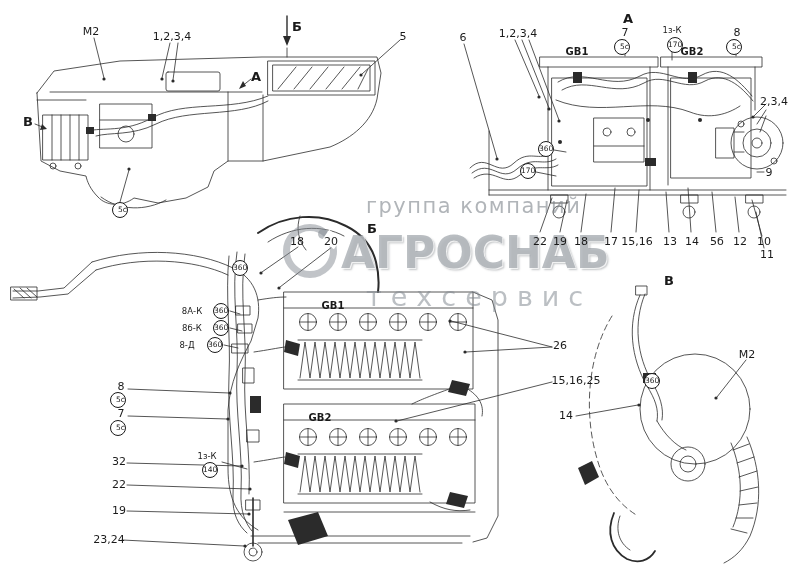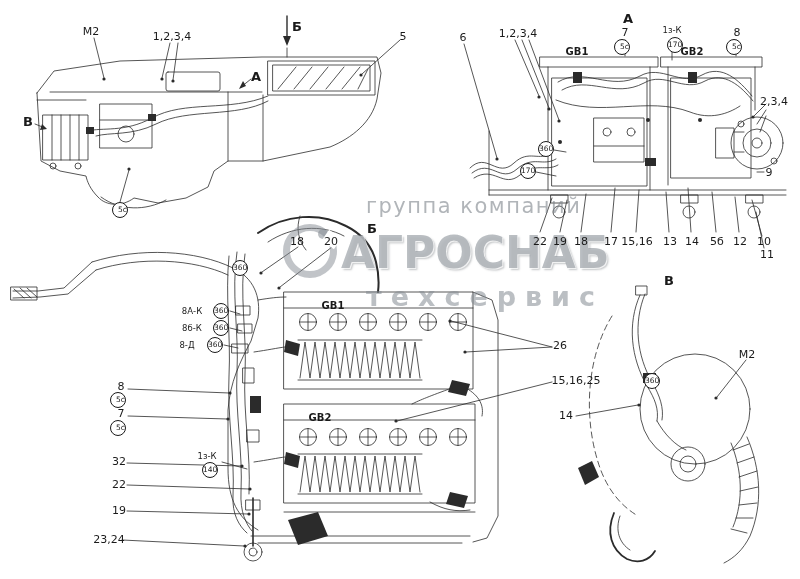--- a/index.html
+++ b/index.html
@@ -8,21 +8,21 @@
   .stage{position:relative;width:800px;height:579px;background:#fff;overflow:hidden}
   .stage svg{position:absolute;left:0;top:0}
   .lbl{position:absolute;transform:translate(-50%,-50%);font-size:11px;color:#1a1a1a;white-space:nowrap;line-height:1;background:rgba(255,255,255,.0)}
   .title{font-weight:bold;font-size:13px}
   .gb{font-size:10px;font-weight:600}
   .sm{font-size:8.5px}
   .circ{position:absolute;transform:translate(-50%,-50%);width:16px;height:16px;border:1px solid #1a1a1a;border-radius:50%;font-size:7.5px;line-height:14px;text-align:right;color:#1a1a1a;background:#fff;white-space:nowrap}
   .watermark{position:absolute;left:0;top:0;width:800px;height:579px;pointer-events:none}
   .wm-l1{position:absolute;left:366px;top:194px;font-size:21px;font-weight:normal;letter-spacing:1.5px;color:rgba(125,131,138,.6)}
   .wm-l2{position:absolute;left:341px;top:227px;font-size:44px;font-weight:bold;color:rgba(132,138,145,.55);text-shadow:1px 1px 0 rgba(255,255,255,.75),2px 2px 2px rgba(90,95,100,.35)}
-  .wm-l3{position:absolute;left:366px;top:281px;font-size:27px;font-weight:bold;letter-spacing:9px;color:rgba(132,138,145,.55)}
+  .wm-l3{position:absolute;left:366px;top:281px;font-size:27px;font-weight:normal;letter-spacing:9px;color:rgba(132,138,145,.55)}
   .wm-logo{position:absolute;left:283px;top:224px;width:54px;height:54px;border:7px solid rgba(132,138,145,.5);border-radius:50%}
   .wm-logo::after{content:"";position:absolute;right:-9px;top:2px;width:15px;height:13px;background:#fff;transform:rotate(35deg)}
   .wm-logo::before{content:"";position:absolute;right:2px;top:-2px;width:10px;height:10px;border-radius:50%;background:rgba(132,138,145,.55)}
 </style>
 </head>
 <body>
 
 <div class="stage">
 
   <svg width="800" height="579" viewBox="0 0 800 579">

